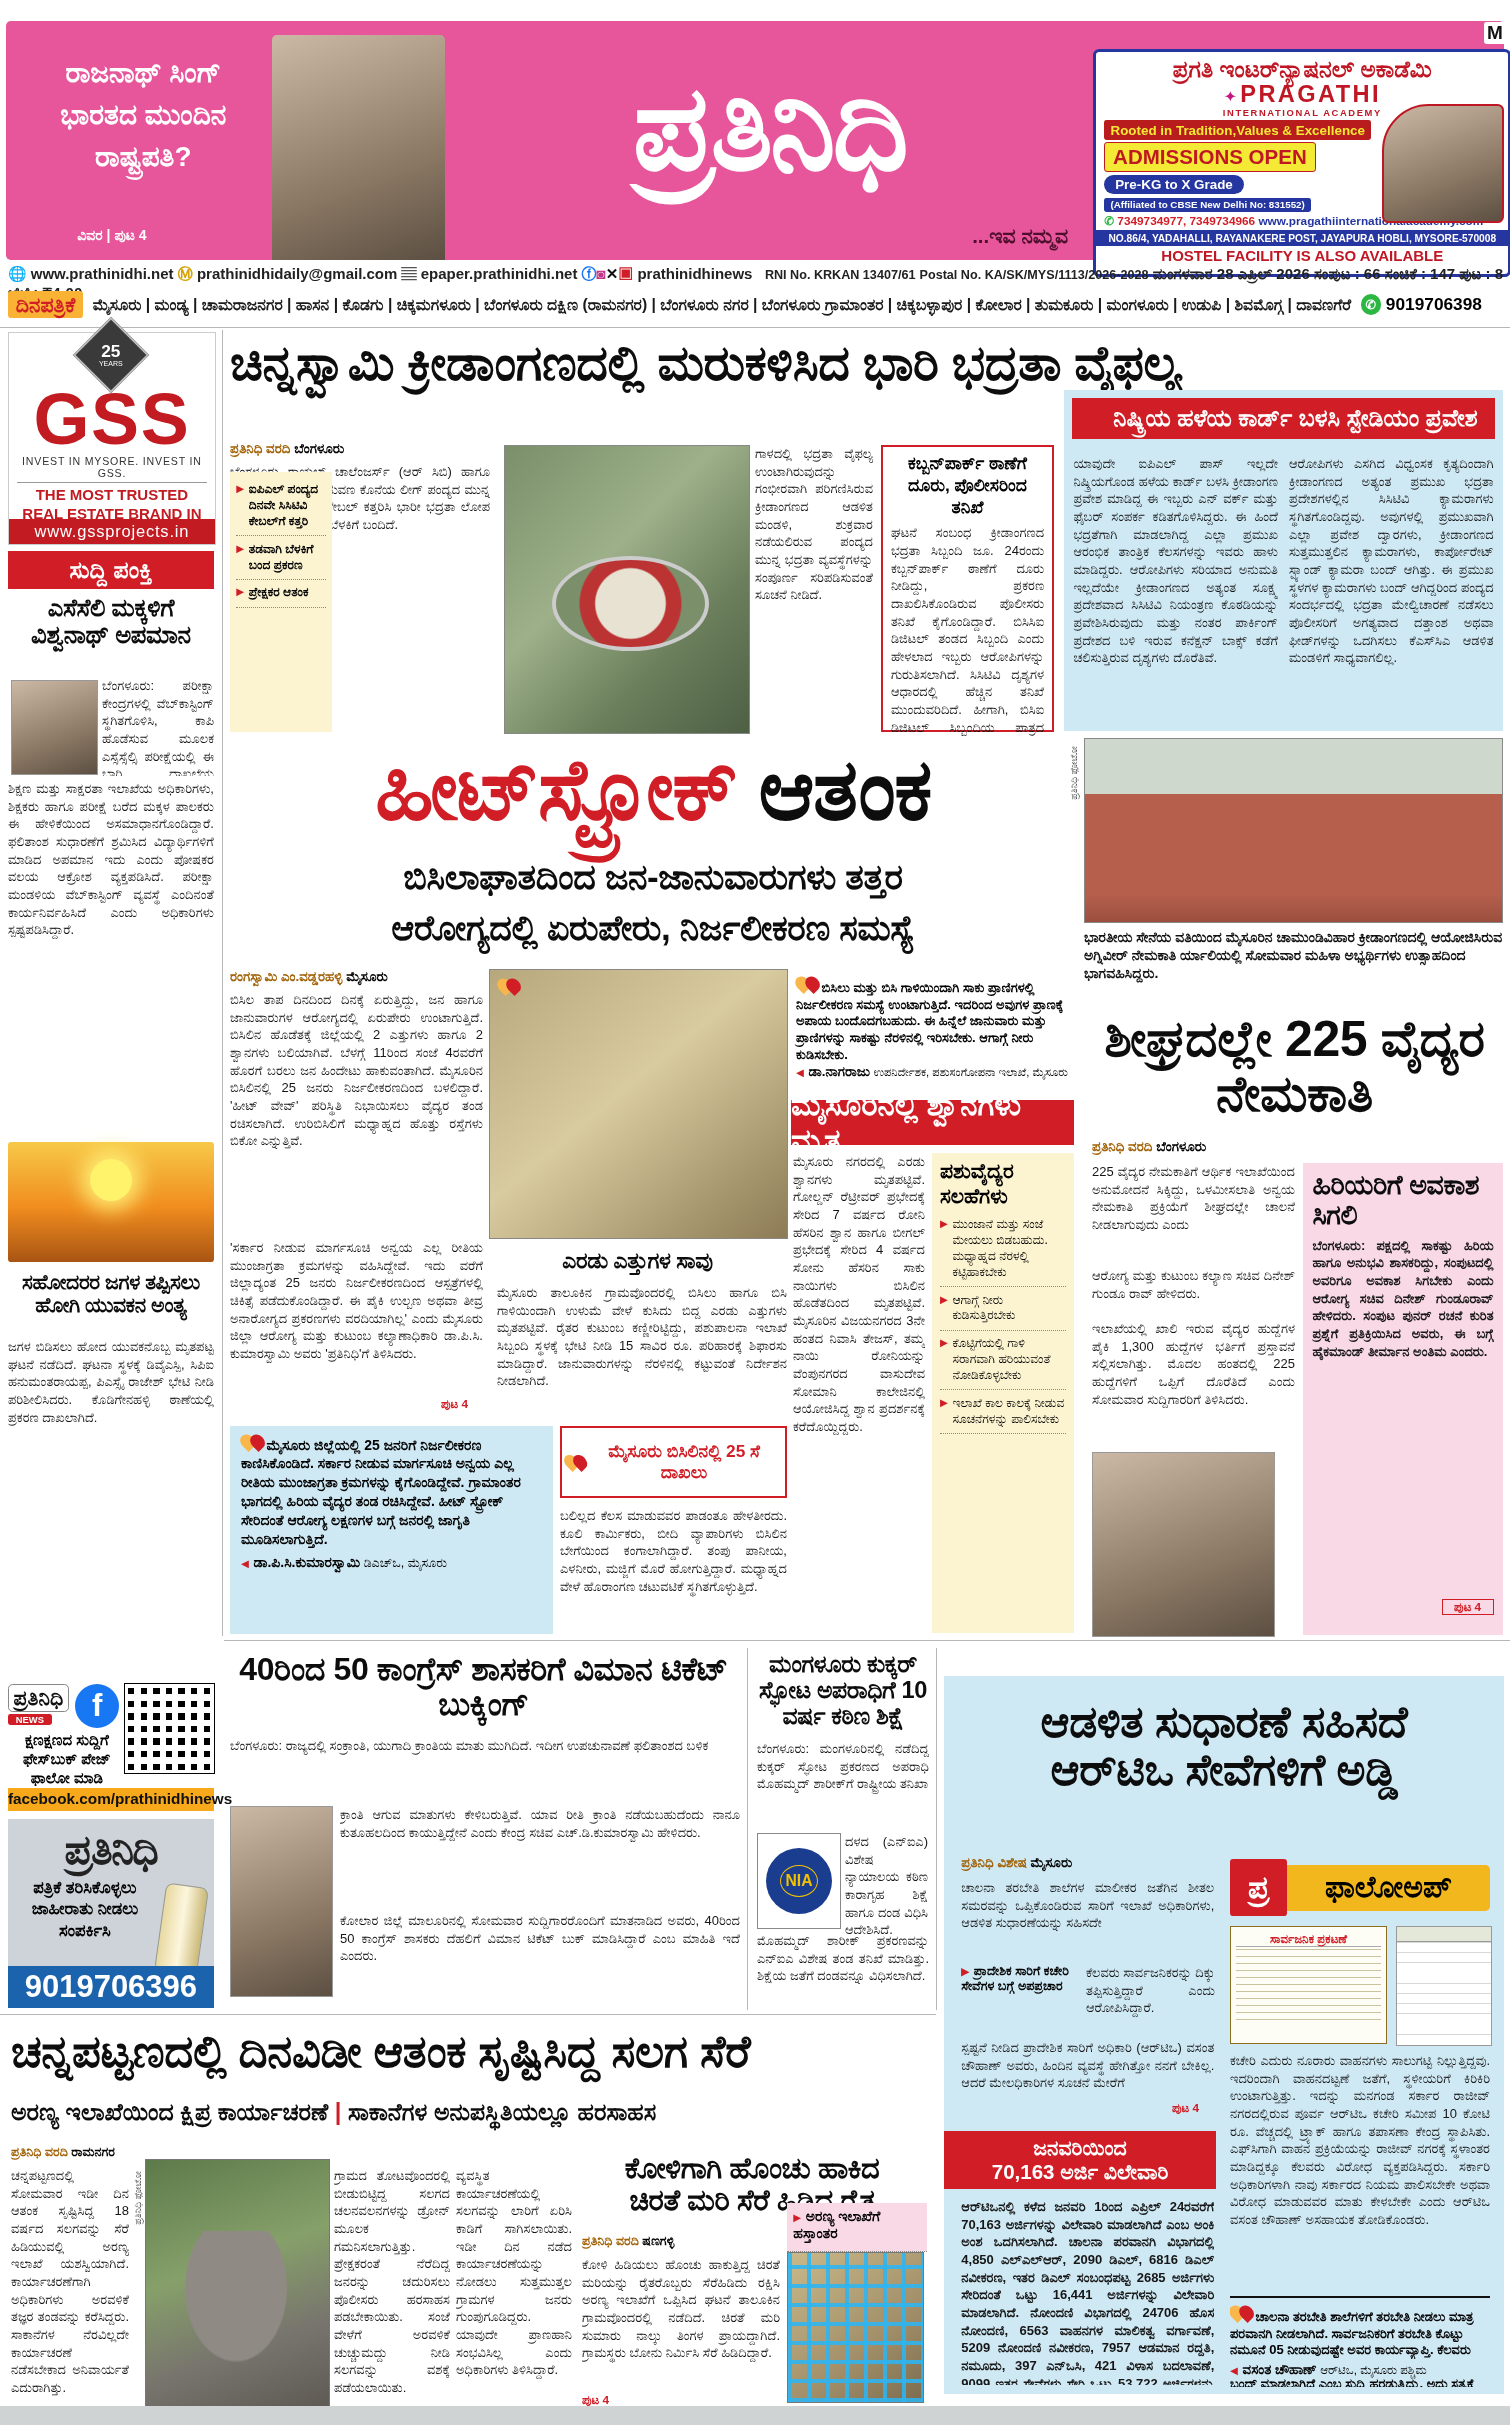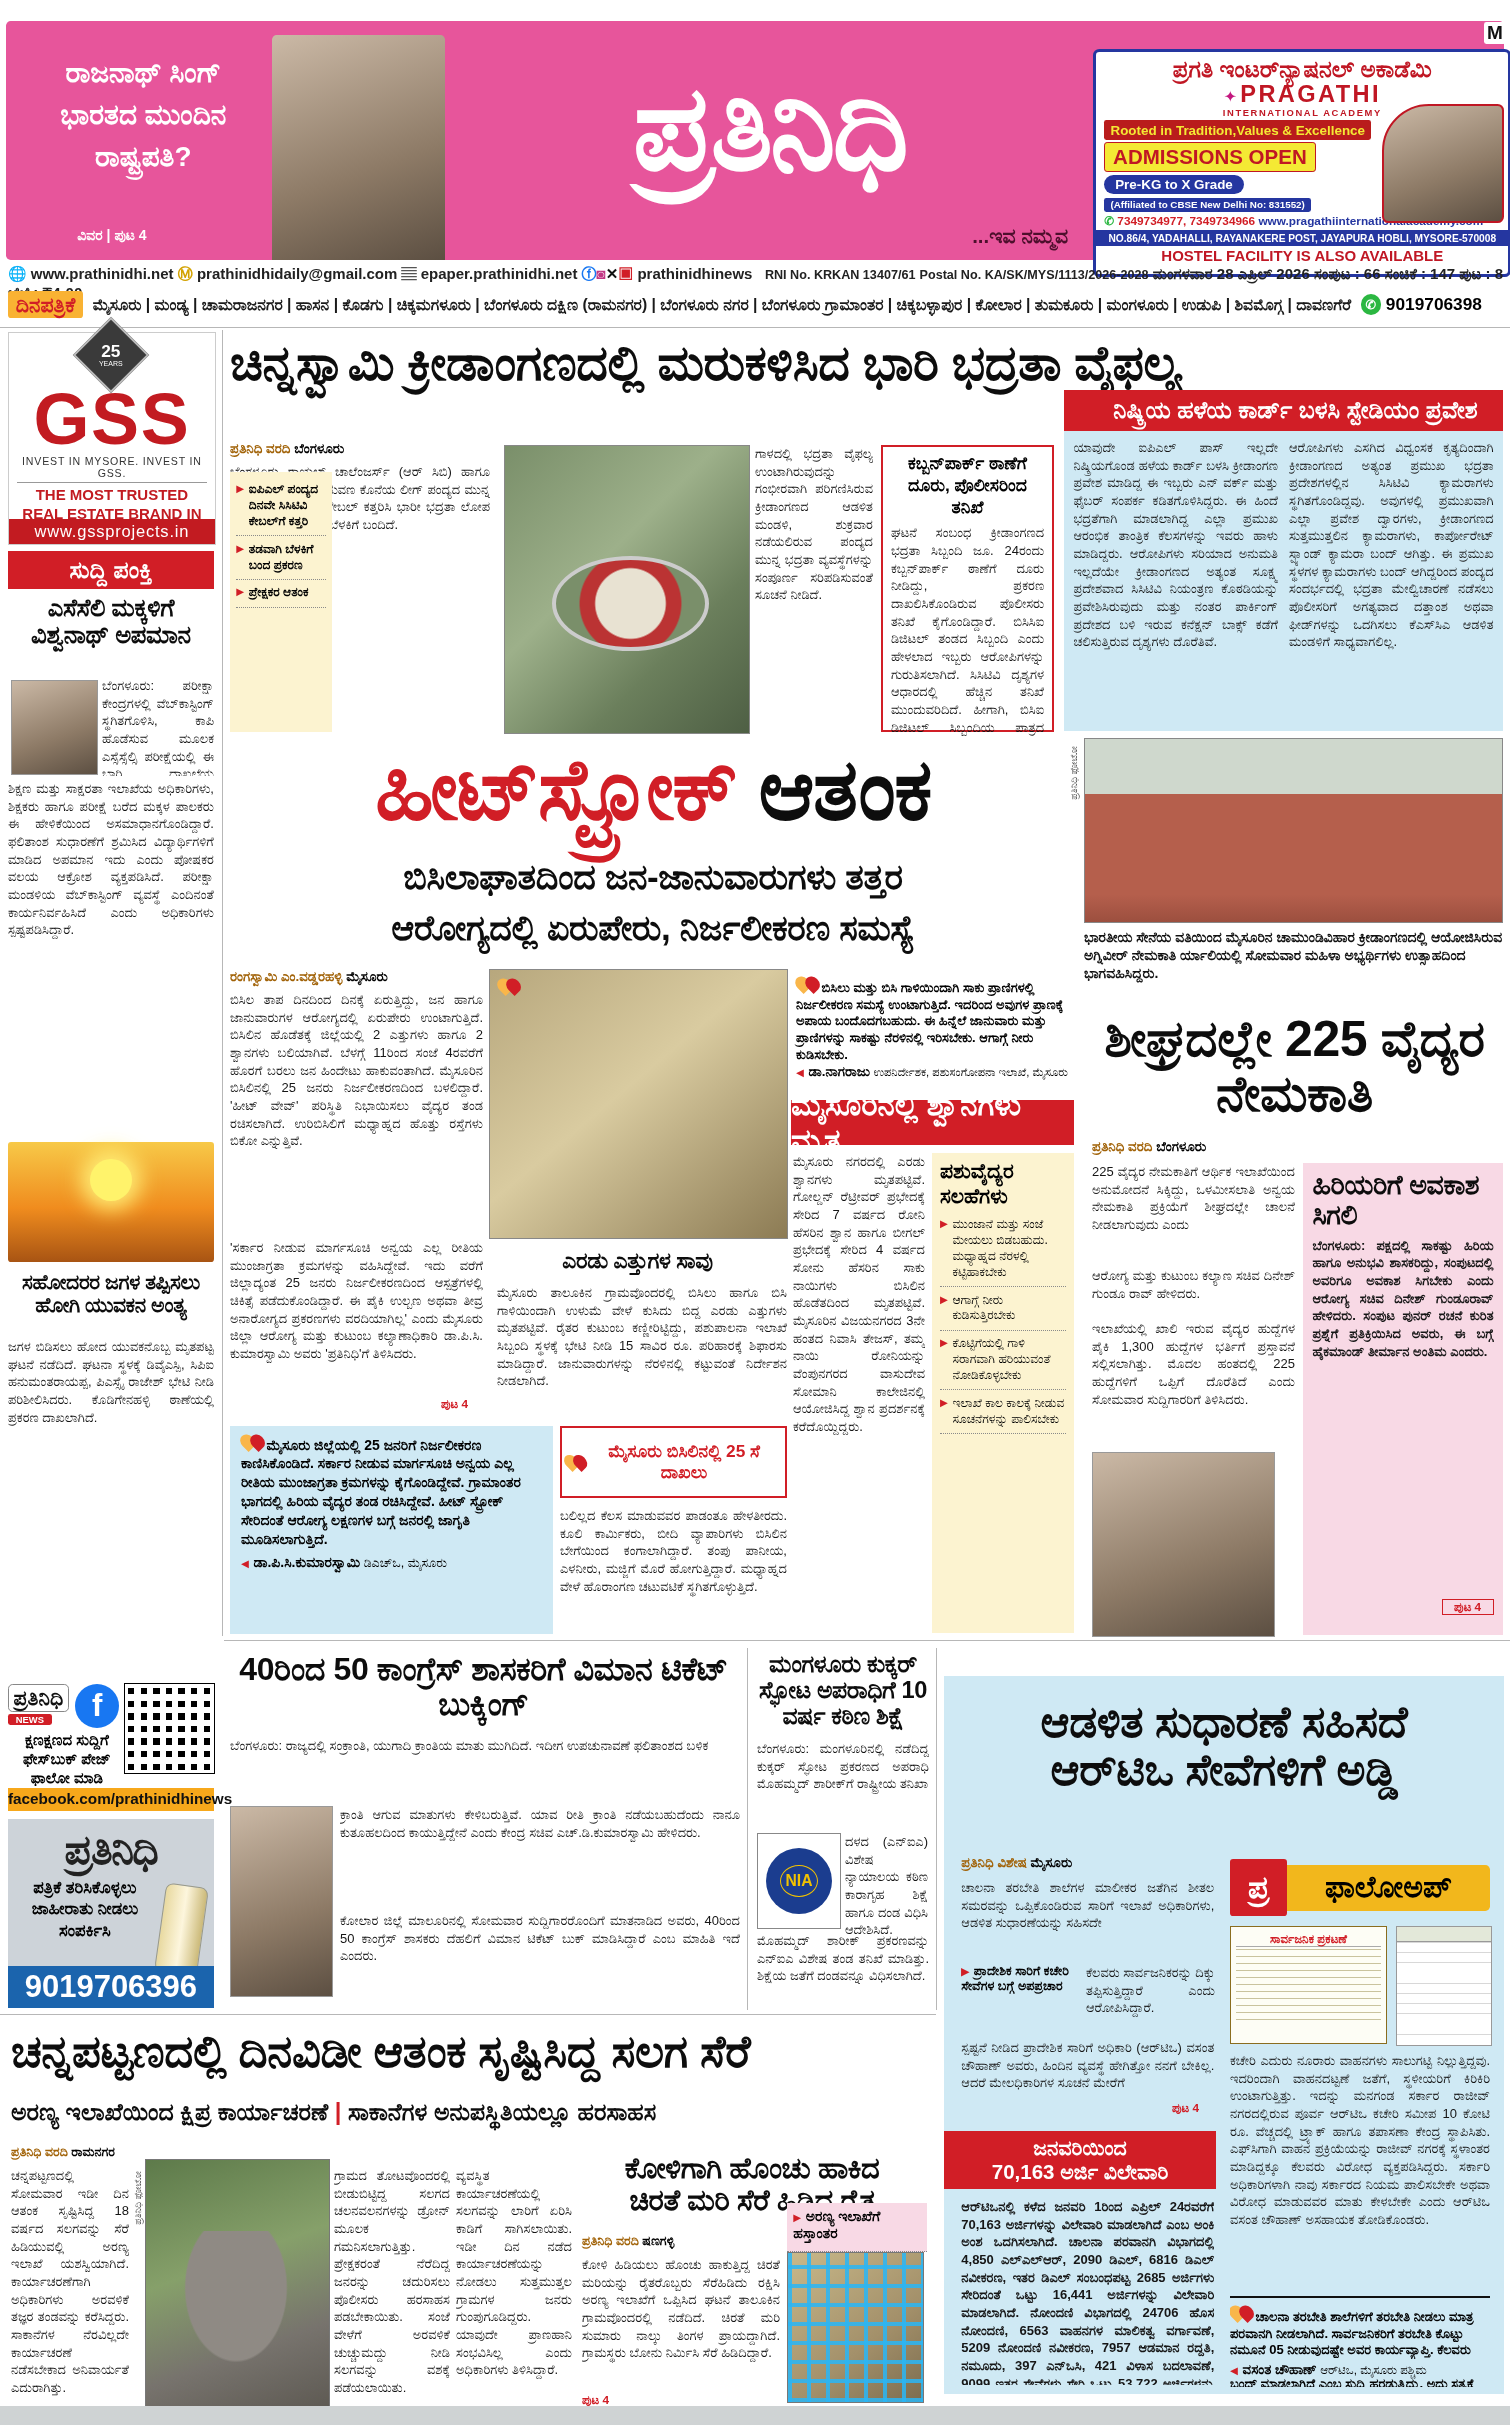--- a/index.html
+++ b/index.html
@@ -182,21 +182,21 @@
   </div>
 
   <div class="a body" style="left:755px;top:445px;width:118px;height:287px;overflow:hidden;">ಗಾಳದಲ್ಲಿ ಭದ್ರತಾ ವೈಫಲ್ಯ ಉಂಟಾಗಿರುವುದನ್ನು ಗಂಭೀರವಾಗಿ ಪರಿಗಣಿಸಿರುವ ಕ್ರೀಡಾಂಗಣದ ಆಡಳಿತ ಮಂಡಳಿ, ಶುಕ್ರವಾರ ನಡೆಯಲಿರುವ ಪಂದ್ಯದ ಮುನ್ನ ಭದ್ರತಾ ವ್ಯವಸ್ಥೆಗಳನ್ನು ಸಂಪೂರ್ಣ ಸರಿಪಡಿಸುವಂತೆ ಸೂಚನೆ ನೀಡಿದೆ.</div>
 
   <div class="a" style="left:881px;top:445px;width:173px;height:287px;border:2.4px solid #d11e26;padding:6.3px 7.9px;box-sizing:border-box;">
     <div class="c b" style="font-size:17.3px;line-height:1.25;">ಕಬ್ಬನ್‌ಪಾರ್ಕ್ ಠಾಣೆಗೆ ದೂರು, ಪೊಲೀಸರಿಂದ ತನಿಖೆ</div>
     <div class="body" style="margin-top:6.3px;height:212px;overflow:hidden;">ಘಟನೆ ಸಂಬಂಧ ಕ್ರೀಡಾಂಗಣದ ಭದ್ರತಾ ಸಿಬ್ಬಂದಿ ಜೂ. 24ರಂದು ಕಬ್ಬನ್‌ಪಾರ್ಕ್ ಠಾಣೆಗೆ ದೂರು ನೀಡಿದ್ದು, ಪ್ರಕರಣ ದಾಖಲಿಸಿಕೊಂಡಿರುವ ಪೊಲೀಸರು ತನಿಖೆ ಕೈಗೊಂಡಿದ್ದಾರೆ. ಬಿಸಿಸಿಐ ಡಿಜಿಟಲ್ ತಂಡದ ಸಿಬ್ಬಂದಿ ಎಂದು ಹೇಳಲಾದ ಇಬ್ಬರು ಆರೋಪಿಗಳನ್ನು ಗುರುತಿಸಲಾಗಿದೆ. ಸಿಸಿಟಿವಿ ದೃಶ್ಯಗಳ ಆಧಾರದಲ್ಲಿ ಹೆಚ್ಚಿನ ತನಿಖೆ ಮುಂದುವರಿದಿದೆ. ಹೀಗಾಗಿ, ಬಿಸಿಐ ಡಿಜಿಟಲ್ ಸಿಬ್ಬಂದಿಯ ಪಾತ್ರದ ಬಗ್ಗೆಯೂ ಪರಿಶೀಲನೆ ನಡೆದಿದೆ.</div>
   </div>
 
   <div class="a panel-blue" style="left:1064px;top:390px;width:439px;height:341px;">
-    <div class="banner" style="height:41px;font-size:23.6px;margin:0;padding-left:24px;">ನಿಷ್ಕ್ರಿಯ ಹಳೆಯ ಕಾರ್ಡ್ ಬಳಸಿ ಸ್ಟೇಡಿಯಂ ಪ್ರವೇಶ</div>
+    <div class="banner" style="height:41px;font-size:23.6px;margin:8px;padding-left:24px;">ನಿಷ್ಕ್ರಿಯ ಹಳೆಯ ಕಾರ್ಡ್ ಬಳಸಿ ಸ್ಟೇಡಿಯಂ ಪ್ರವೇಶ</div>
     <div style="display:flex;gap:11px;padding:7.9px 9.4px;">
       <div class="body" style="width:50%;height:275px;overflow:hidden;">ಯಾವುದೇ ಐಪಿಎಲ್ ಪಾಸ್ ಇಲ್ಲದೇ ನಿಷ್ಕ್ರಿಯಗೊಂಡ ಹಳೆಯ ಕಾರ್ಡ್ ಬಳಸಿ ಕ್ರೀಡಾಂಗಣ ಪ್ರವೇಶ ಮಾಡಿದ್ದ ಈ ಇಬ್ಬರು ಎನ್ ವರ್ಕ್ ಮತ್ತು ಫೈಬರ್ ಸಂಪರ್ಕ ಕಡಿತಗೊಳಿಸಿದ್ದರು. ಈ ಹಿಂದೆ ಭದ್ರತೆಗಾಗಿ ಮಾಡಲಾಗಿದ್ದ ಎಲ್ಲಾ ಪ್ರಮುಖ ಆರಂಭಿಕ ತಾಂತ್ರಿಕ ಕೆಲಸಗಳನ್ನು ಇವರು ಹಾಳು ಮಾಡಿದ್ದರು. ಆರೋಪಿಗಳು ಸರಿಯಾದ ಅನುಮತಿ ಇಲ್ಲದೆಯೇ ಕ್ರೀಡಾಂಗಣದ ಅತ್ಯಂತ ಸೂಕ್ಷ್ಮ ಪ್ರದೇಶವಾದ ಸಿಸಿಟಿವಿ ನಿಯಂತ್ರಣ ಕೊಠಡಿಯನ್ನು ಪ್ರವೇಶಿಸಿರುವುದು ಮತ್ತು ನಂತರ ಪಾರ್ಕಿಂಗ್ ಪ್ರದೇಶದ ಬಳಿ ಇರುವ ಕನೆಕ್ಷನ್ ಬಾಕ್ಸ್ ಕಡೆಗೆ ಚಲಿಸುತ್ತಿರುವ ದೃಶ್ಯಗಳು ದೊರೆತಿವೆ.</div>
       <div class="body" style="width:50%;height:275px;overflow:hidden;">ಆರೋಪಿಗಳು ಎಸಗಿದ ವಿಧ್ವಂಸಕ ಕೃತ್ಯದಿಂದಾಗಿ ಕ್ರೀಡಾಂಗಣದ ಅತ್ಯಂತ ಪ್ರಮುಖ ಭದ್ರತಾ ಪ್ರದೇಶಗಳಲ್ಲಿನ ಸಿಸಿಟಿವಿ ಕ್ಯಾಮರಾಗಳು ಸ್ಥಗಿತಗೊಂಡಿದ್ದವು. ಅವುಗಳಲ್ಲಿ ಪ್ರಮುಖವಾಗಿ ಎಲ್ಲಾ ಪ್ರವೇಶ ದ್ವಾರಗಳು, ಕ್ರೀಡಾಂಗಣದ ಸುತ್ತಮುತ್ತಲಿನ ಕ್ಯಾಮರಾಗಳು, ಕಾರ್ಪೋರೇಟ್ ಸ್ಟ್ಯಾಂಡ್ ಕ್ಯಾಮರಾ ಬಂದ್ ಆಗಿತ್ತು. ಈ ಪ್ರಮುಖ ಸ್ಥಳಗಳ ಕ್ಯಾಮರಾಗಳು ಬಂದ್ ಆಗಿದ್ದರಿಂದ ಪಂದ್ಯದ ಸಂದರ್ಭದಲ್ಲಿ ಭದ್ರತಾ ಮೇಲ್ವಿಚಾರಣೆ ನಡೆಸಲು ಪೊಲೀಸರಿಗೆ ಅಗತ್ಯವಾದ ದತ್ತಾಂಶ ಅಥವಾ ಫೀಡ್‌ಗಳನ್ನು ಒದಗಿಸಲು ಕೆಎಸ್‌ಸಿಎ ಆಡಳಿತ ಮಂಡಳಿಗೆ ಸಾಧ್ಯವಾಗಲಿಲ್ಲ.</div>
     </div>
   </div>
 
   <div class="a c" style="left:236px;top:747px;width:834px;font-size:85px;font-weight:bold;line-height:1;letter-spacing:-1.6px;">
     <span class="red">ಹೀಟ್‌ಸ್ಟ್ರೋಕ್</span>
     <span style="color:#0d0d0d;">ಆತಂಕ</span>
   </div>

